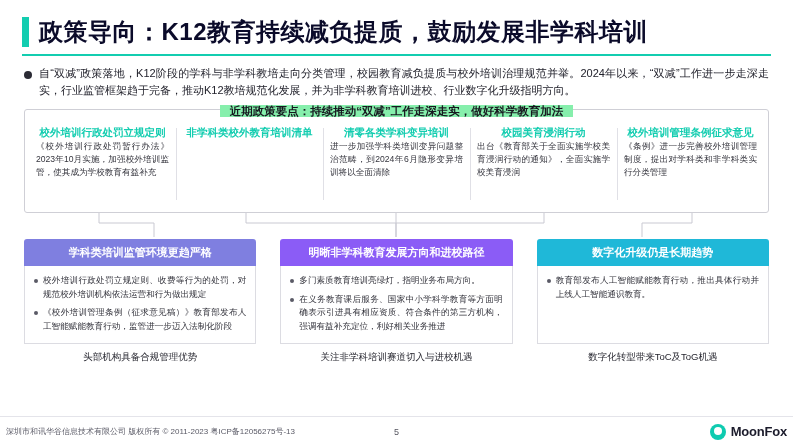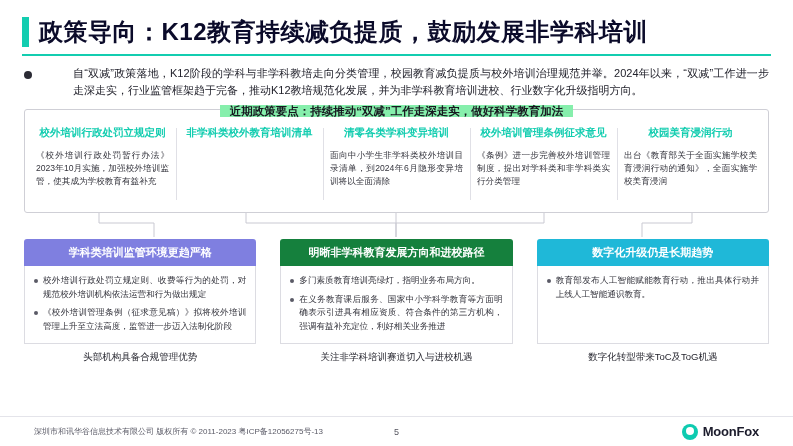--- a/index.html
+++ b/index.html
@@ -42,21 +42,20 @@
   }
   .title-underline {
     margin: 6px 22px 0 22px;
     height: 2px;
     background: #13cdb0;
   }
   
   .intro {
     display: flex;
     margin: 9px 24px 0 24px;
-    gap: 34px;
   }
   .intro-bullet {
     flex: 0 0 auto;
     width: 8px;
     height: 8px;
     border-radius: 50%;
     background: #2b2b35;
     margin: 6px 7px 0 0;
   }
   .intro-text {
@@ -106,21 +105,21 @@
     top: 2px;
     bottom: 12px;
     width: 1px;
     background: #e0e0e6;
   }
   .policy-col-title {
     color: #13cdb0;
     font-size: 10.5px;
     font-weight: bold;
     text-align: center;
-    margin-bottom: 9px;
+    margin-bottom: 0;
     white-space: nowrap;
   }
   .policy-col-body {
     font-size: 8.6px;
     line-height: 13px;
     color: #34343d;
     text-align: justify;
   }
   
   .connectors {
@@ -185,21 +184,21 @@
   
   .footer {
     position: absolute;
     left: 0;
     right: 0;
     bottom: 0;
     height: 30px;
     border-top: 1px solid #e4e4ea;
     display: flex;
     align-items: center;
-    padding: 0 34px;
+    padding: 0 6px;
     box-sizing: border-box;
   }
   .footer-left {
     font-size: 8px;
     color: #5a5a66;
   }
   .page-num {
     position: absolute;
     left: 0;
     right: 0;
@@ -262,29 +261,29 @@
     <div class="policy-cols">
       <div class="policy-col">
         <div class="policy-col-title">校外培训行政处罚立规定则</div>
         <div class="policy-col-body">《校外培训行政处罚暂行办法》2023年10月实施，加强校外培训监管，使其成为学校教育有益补充</div>
       </div>
       <div class="policy-col">
         <div class="policy-col-title">非学科类校外教育培训清单</div>
       </div>
       <div class="policy-col">
         <div class="policy-col-title">清零各类学科变异培训</div>
-        <div class="policy-col-body">面向中小学生非学科类校外培训目录清单，到2024年6月隐形变异培训将以全面清除</div>
+        <div class="policy-col-body">进一步加强学科类培训变异问题整治范畴，到2024年6月隐形变异培训将以全面清除</div>
+      </div>
+      <div class="policy-col">
+        <div class="policy-col-title">校园美育浸润行动</div>
+        <div class="policy-col-body">出台《教育部关于全面实施学校美育浸润行动的通知》，全面实施学校美育浸润</div>
       </div>
       <div class="policy-col">
         <div class="policy-col-title">校外培训管理条例征求意见</div>
         <div class="policy-col-body">《条例》进一步完善校外培训管理制度，提出对学科类和非学科类实行分类管理</div>
-      </div>
-      <div class="policy-col">
-        <div class="policy-col-title">校园美育浸润行动</div>
-        <div class="policy-col-body">出台《教育部关于全面实施学校美育浸润行动的通知》，全面实施学校美育浸润</div>
       </div>
     </div>
   </div>
 
   <div class="connectors">
     <svg width="745" height="26" viewBox="0 0 745 26">
       <path d="M75 0 L75 10 L130 10 L130 24" stroke="#c9c9d2" stroke-width="1" fill="none"></path>
       <path d="M222 0 L222 10 L372 10 L372 24" stroke="#c9c9d2" stroke-width="1" fill="none"></path>
       <path d="M372 0 L372 24" stroke="#c9c9d2" stroke-width="1" fill="none"></path>
       <path d="M520 0 L520 10 L372 10" stroke="#c9c9d2" stroke-width="1" fill="none"></path>
@@ -296,28 +295,28 @@
   <div class="cards">
     <div class="card">
       <div class="card-head" style="background:#7f7fe0">学科类培训监管环境更趋严格</div>
       <div class="card-body">
         <div class="card-li">
           <span class="dot"></span>
           <span>校外培训行政处罚立规定则、收费等行为的处罚，对规范校外培训机构依法运营和行为做出规定</span>
         </div>
         <div class="card-li">
           <span class="dot"></span>
-          <span>《校外培训管理条例（征求意见稿）》拟将校外培训管理上升至立法高度，监管进一步迈入法制化阶段</span>
+          <span>《校外培训管理条例（征求意见稿）》教育部发布人工智能赋能教育行动，监管进一步迈入法制化阶段</span>
         </div>
       </div>
       <div class="card-foot">头部机构具备合规管理优势</div>
     </div>
 
     <div class="card">
-      <div class="card-head" style="background:#15803d">明晰非学科教育发展方向和进校路径</div>
+      <div class="card-head" style="background:#8b5cf6">明晰非学科教育发展方向和进校路径</div>
       <div class="card-body">
         <div class="card-li">
           <span class="dot"></span>
           <span>多门素质教育培训亮绿灯，指明业务布局方向。</span>
         </div>
         <div class="card-li">
           <span class="dot"></span>
           <span>在义务教育课后服务、国家中小学科学教育等方面明确表示引进具有相应资质、符合条件的第三方机构，强调有益补充定位，利好相关业务推进</span>
         </div>
       </div>

